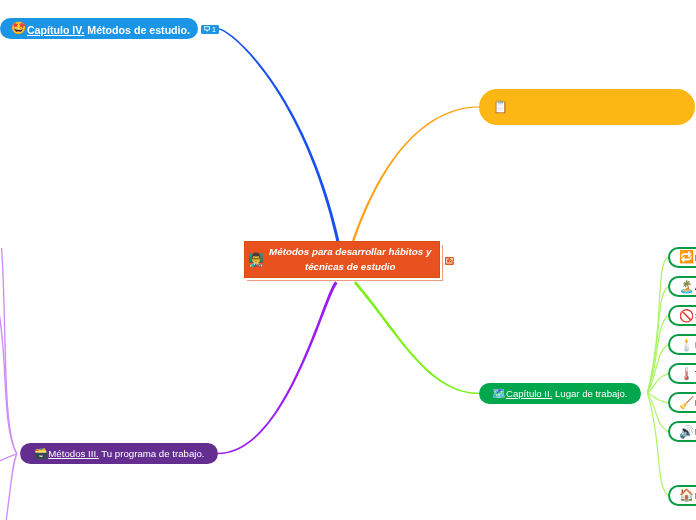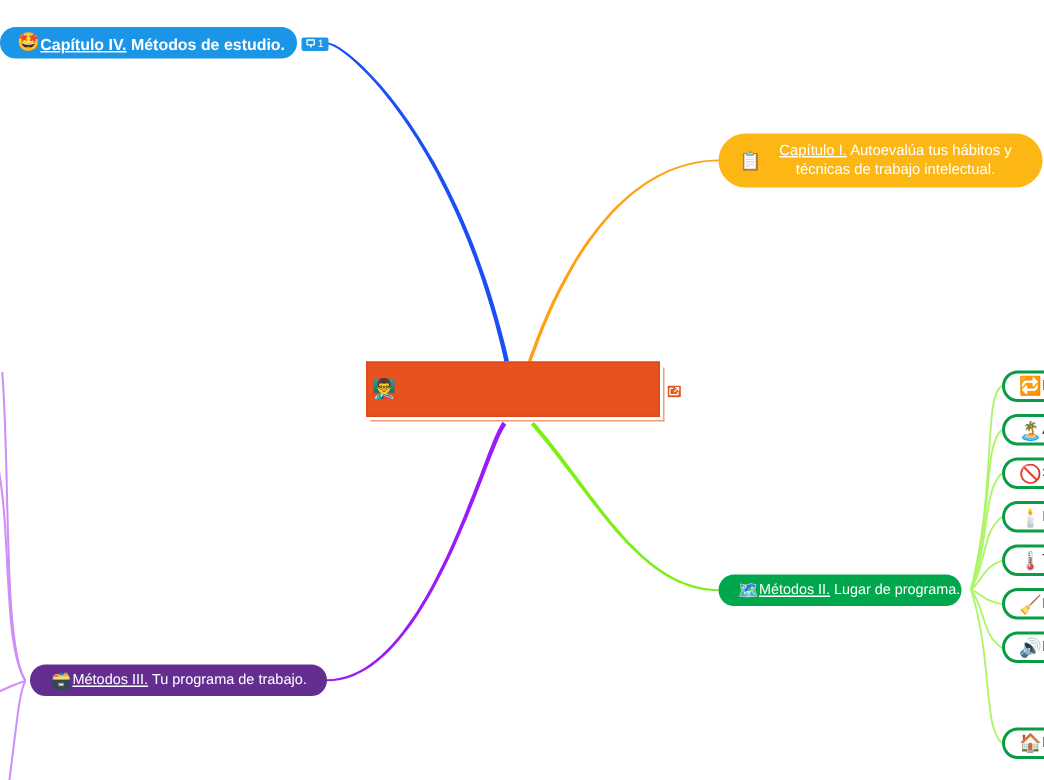--- a/index.html
+++ b/index.html
@@ -106,20 +106,24 @@
       <path d="M647.4,393.0 C655.76,386.45 654.59,378.62 667.9,373.7"></path>
       <path d="M647.4,393.0 C655.04,396.18 654.51,400.13 667.9,402.8"></path>
       <path d="M647.4,393.0 C657.24,407.43 654.75,423.34 667.9,431.9"></path>
       <path d="M647.4,393.0 C662.03,441.36 655.28,484.46 667.9,495.4"></path>
     </g>
   </svg>
 
   <div id="central-shadow"></div>
   <div id="central" class="node">
     <span class="emj cemoji">👨‍🏫</span>
+    <div class="ctext">
+      <div>Métodos para desarrollar hábitos y</div>
+      <div>técnicas de estudio</div>
+    </div>
   </div>
   <span class="extlink" style="left:445.2px;top:256.9px;width:8.9px;height:7.9px;">
     <svg viewBox="0 0 18 16" width="8.9" height="7.9" aria-hidden="true">
       <rect x="0" y="0" width="18" height="16" rx="1.8" fill="#e4561f"></rect>
       <path d="M3.2,4.0 H7.6" stroke="#fff" stroke-width="1.7" stroke-linecap="butt"></path>
       <path d="M3.2,4.0 V12.2 H14.0 V8.4" fill="none" stroke="#fff" stroke-width="1.7" stroke-linecap="butt"></path>
       <path d="M10.4,2.9 H15.0 V7.4" fill="none" stroke="#fff" stroke-width="1.55" stroke-linecap="butt"></path>
       <path d="M8.6,9.0 L14.5,3.4" fill="none" stroke="#fff" stroke-width="1.55"></path>
     </svg>
   </span>
@@ -130,26 +134,25 @@
   </div>
   <div class="badge" id="cap4badge">
     <svg viewBox="0 0 12 11" width="6.2" height="5.7" aria-hidden="true">
       <path d="M1.3,1.3 H10.7 V7.5 H7.3 L6.3,10.3 V7.5 H1.3 Z" fill="none" stroke="#ffffff" stroke-width="1.7" stroke-linejoin="round" stroke-linecap="round"></path>
     </svg>
     <span>1</span>
   </div>
 
   <div class="node pill" id="cap1">
     <span class="emj">📋</span>
-    <span class="label c1txt"><span class="u">Capítulo I.</span><span> Autoevalúa tus hábitos y</span><br><span>técnicas de trabajo intelectual.</span></span>
   </div>
 
   <div class="node pill" id="cap2">
     <span class="emj">🗺️</span>
-    <span class="label"><span class="u">Métodos II.</span><span> Lugar de programa.</span></span>
+    <span class="label"><span class="u">Capítulo II.</span><span> Lugar de trabajo.</span></span>
   </div>
 
   <div class="node pill" id="cap3">
     <span class="emj">🗃️</span>
     <span class="label"><span class="u">Métodos III.</span><span> Tu programa de trabajo.</span></span>
   </div>
 
   <div id="subs">
       <div class="node sub" style="left: 667.75px; top: 246.9px; width: 60px;">
         <span class="emj">🔁</span>

